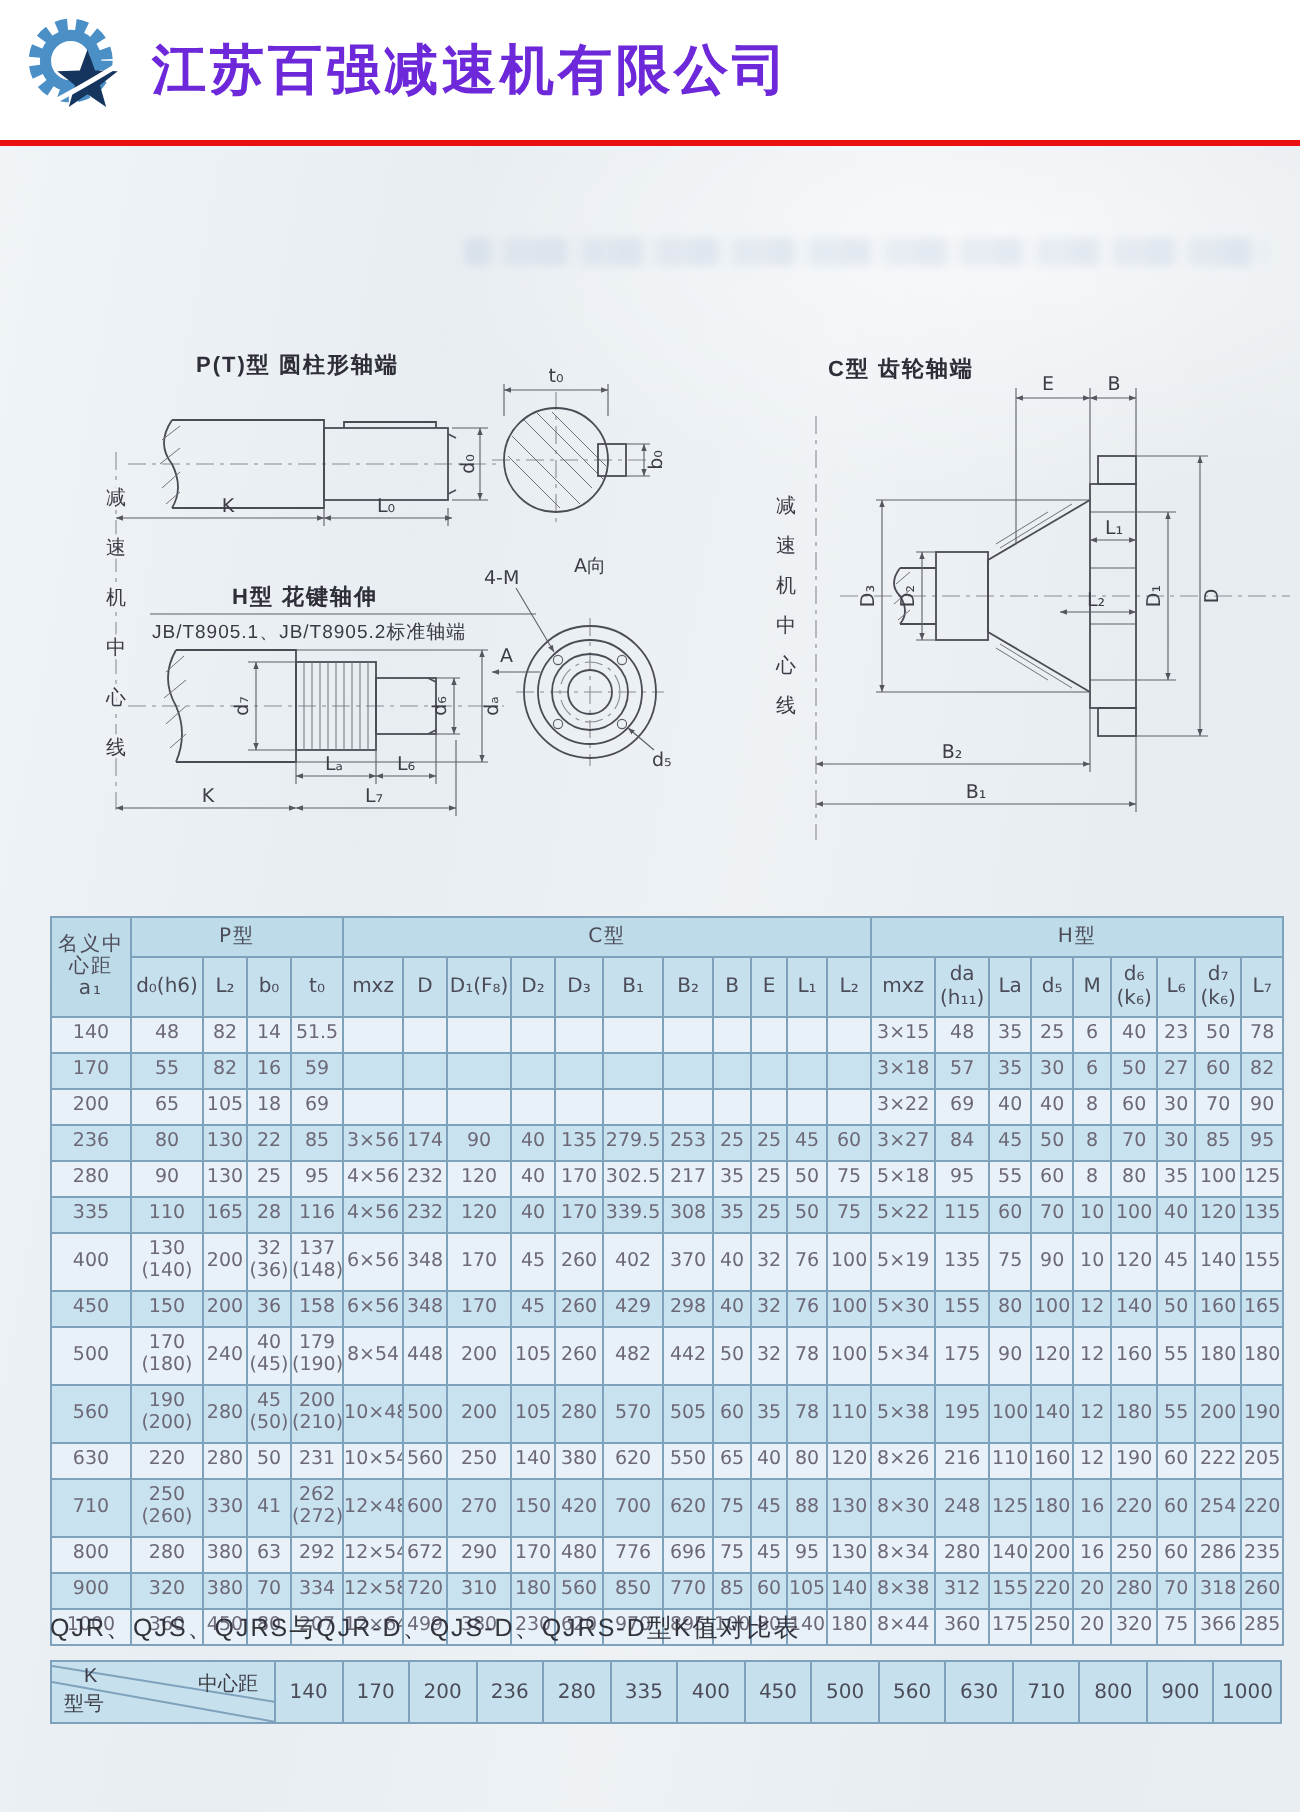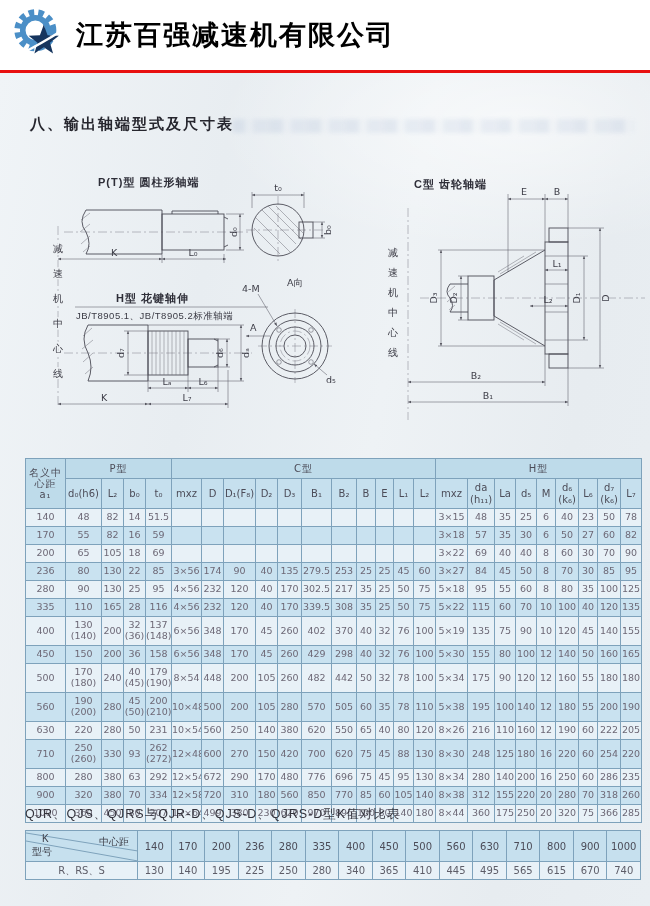--- a/index.html
+++ b/index.html
@@ -1,21 +1,21 @@
 <!DOCTYPE html>
 <html><head>
 <meta charset="utf-8">
 <style>
   html,body{margin:0;padding:0}
   body{width:650px;height:906px;font-family:"Liberation Sans",sans-serif;background:#fff;overflow:hidden;position:relative}
 
   
   .header{height:70px;display:flex;align-items:center;padding-left:12px;background:#fff}
   .logo{width:56px;height:56px;flex:0 0 auto}
-  .company{font-size:27px;font-weight:bold;color:#000000;letter-spacing:2px;margin-left:8px}
+  .company{font-size:27px;font-weight:bold;color:#6d28d9;letter-spacing:2px;margin-left:8px}
   .redline{height:3px;background:#e81010}
 
   
   .scan{position:relative;height:833px;
     background:
       radial-gradient(ellipse 420px 180px at 78% 6%, rgba(255,255,255,.55), rgba(255,255,255,0) 70%),
       linear-gradient(100deg,#f0f4f7 0%,#e8edf1 30%,#eef2f5 55%,#e7ecf0 80%,#e9eef2 100%);}
   .sec-title{position:absolute;left:30px;top:42px;font-size:15px;font-weight:bold;color:#26262e;letter-spacing:2px}
   .ghost{position:absolute;left:232px;top:46px;width:402px;height:14px;border-radius:3px;opacity:.55;
     background:repeating-linear-gradient(90deg,rgba(140,162,200,.30) 0 13px,rgba(140,162,200,.06) 13px 21px,rgba(140,162,200,.24) 21px 38px);
@@ -67,21 +67,20 @@
     <circle cx="25" cy="25" r="8" fill="#fff"></circle>
     <polygon fill="#16355e" points="34,19 38.1,30.3 50.2,30.7 40.7,38.2 44,49.8 34,43 24,49.8 27.3,38.2 17.8,30.7 29.9,30.3"></polygon>
     <path d="M12 49 Q30 40 54 25" stroke="#fff" stroke-width="2.6" fill="none"></path>
   </svg>
   <div class="company">江苏百强减速机有限公司</div>
 </div>
 <div class="redline"></div>
 
 <div class="scan">
 
-  <div class="sec-title">八、输出轴端型式及尺寸表</div>
   <div class="ghost"></div>
 
   <svg class="draw" width="650" height="285" viewBox="0 0 650 285">
     <defs>
       <marker id="ar" viewBox="0 0 10 10" refX="9" refY="5" markerWidth="7" markerHeight="7" orient="auto-start-reverse">
         <path d="M0 1.5 L9 5 L0 8.5 z" fill="#55555f"></path>
       </marker>
     </defs>
 
     <path class="cl" d="M58 58 V238"></path>
@@ -591,21 +590,21 @@
           <td>190</td>
           <td>60</td>
           <td>222</td>
           <td>205</td>
         </tr>
         <tr class="row-blue tall">
           <td class="first-col">710</td>
           <td>250
 (260)</td>
           <td>330</td>
-          <td>93</td>
+          <td>41</td>
           <td>262
 (272)</td>
           <td>12×48</td>
           <td>600</td>
           <td>270</td>
           <td>150</td>
           <td>420</td>
           <td>700</td>
           <td>620</td>
           <td>75</td>
@@ -733,34 +732,16 @@
           <th>500</th>
           <th>560</th>
           <th>630</th>
           <th>710</th>
           <th>800</th>
           <th>900</th>
           <th>1000</th>
         </tr>
     </thead>
     <tbody id="k-table-body">
-        <tr class="r1">
-          <td class="rowlbl">R、RS、S</td>
-          <td>130</td>
-          <td>140</td>
-          <td>195</td>
-          <td>225</td>
-          <td>250</td>
-          <td>280</td>
-          <td>340</td>
-          <td>365</td>
-          <td>410</td>
-          <td>445</td>
-          <td>495</td>
-          <td>565</td>
-          <td>615</td>
-          <td>670</td>
-          <td>740</td>
-        </tr>
       </tbody>
   </table>
 
 </div>
 
 </body></html>

